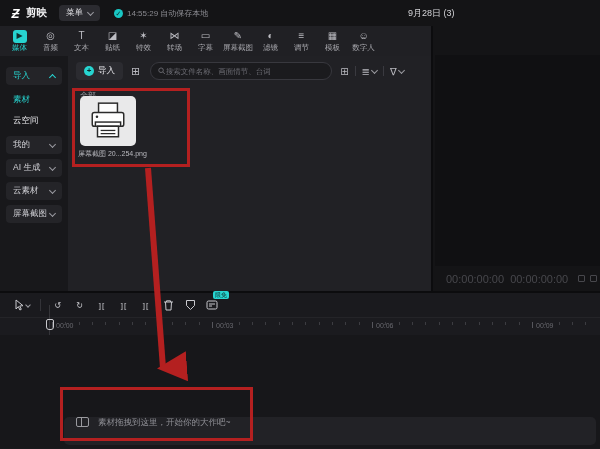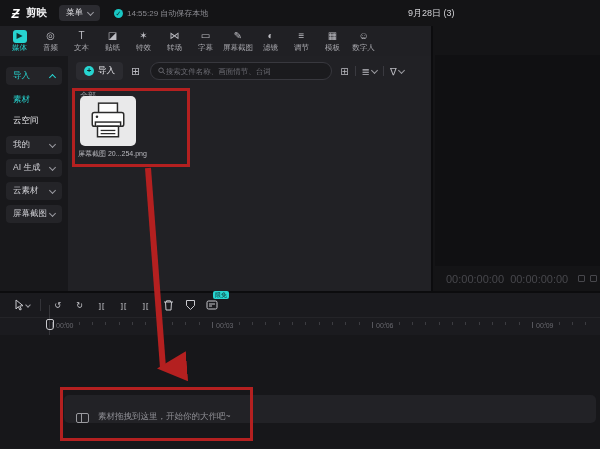--- a/index.html
+++ b/index.html
@@ -95,22 +95,22 @@
     font-size:6px; line-height:8px; padding:0 2px; border-radius:2px; white-space:nowrap; }
   .ruler { position:relative; height:18px; background:#1b1b1f; border-top:1px solid #242428; }
   .ruler .tick { position:absolute; top:4px; width:1px; height:3px; background:#3c3c41; }
   .ruler .tick.major { height:6px; background:#55555b; }
   .ruler .tlab { position:absolute; top:4px; color:#68686e; font-size:7px; }
   .playhead { position:absolute; left:46px; top:1px; width:8px; height:11px;
     border:1px solid #c9c9cd; border-radius:2px 2px 3px 3px; background:transparent; }
   .playline { position:absolute; left:49px; top:12px; width:1px; height:143px;
     background:rgba(210,210,215,0.15); }
   .tracks { position:relative; height:113px; background:#17171a; }
-  .hint-strip { position:absolute; left:64px; top:60px; width:532px; height:28px;
-    background:#222226; border-radius:5px; display:flex; align-items:flex-end;
+  .hint-strip { position:absolute; left:64px; top:82px; width:532px; height:28px;
+    background:#222226; border-radius:5px; display:flex; align-items:flex-start;
     padding-left:12px; gap:9px; }
   .hint-icon { width:13px; height:10px; border:1px solid #9a9a9f; border-radius:2px; position:relative; }
   .hint-icon:before { content:""; position:absolute; left:4px; top:0; width:1px; height:8px; background:#9a9a9f; }
   .hint-text { color:#8f8f95; font-size:8.5px; }
 
   
   .anno-box { position:absolute; border:3px solid #b42020; pointer-events:none; }
   #anno-box-1 { left:72px; top:88px; width:118px; height:79px; }
   #anno-box-2 { left:60px; top:387px; width:193px; height:54px; }
   #anno-arrow { position:absolute; left:0; top:0; width:600px; height:449px; pointer-events:none; }

